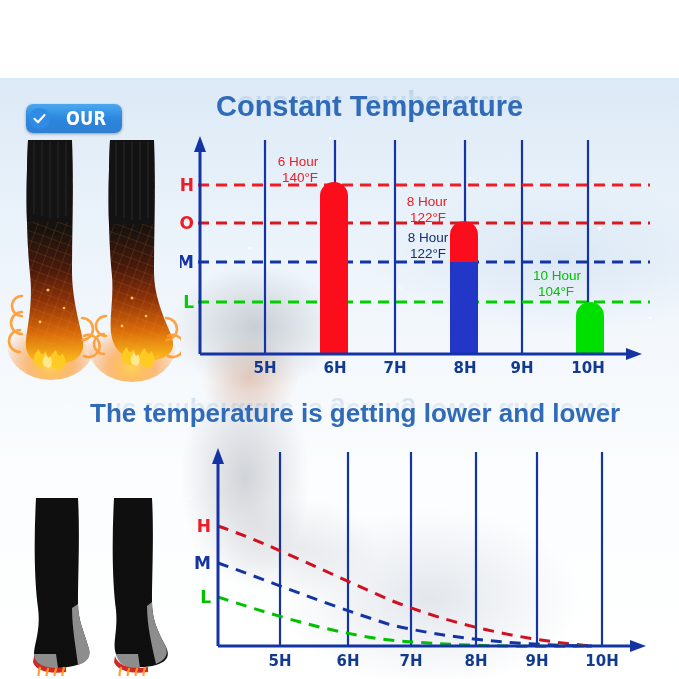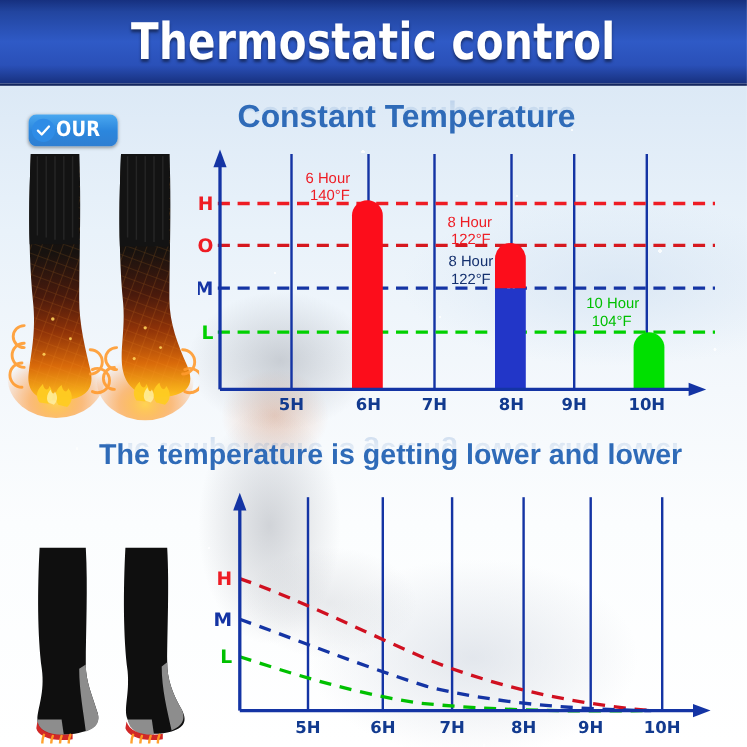--- a/index.html
+++ b/index.html
@@ -58,21 +58,21 @@
     letter-spacing:.4px;
     font-family:"DejaVu Sans", sans-serif;
     transform:scaleX(.80); transform-origin:center;
     white-space:nowrap;
     text-shadow:0 2px 3px rgba(0,0,0,.45);
   }
 
   
   .badge {
     position:absolute; display:flex; align-items:center;
-    border-radius:7px; padding:2px 9px 2px 3px; gap:1px;
+    border-radius:7px; padding:2px 9px 2px 3px; gap:16px;
     z-index:8;
   }
   .badge-our {
     left:26px; top:104px; height:29px;
     background:linear-gradient(180deg,#4aa8f0 0%, #2b86dd 52%, #2f7fd2 100%);
     box-shadow:0 1px 3px rgba(0,0,0,.35);
   }
   .badge-other {
     left:22px; top:449px; height:28px;
     background:#111111;
@@ -130,23 +130,20 @@
   .bar-lab { font-family:"Liberation Sans", sans-serif; font-size:13.5px; }
 </style>
 </head>
 <body>
 
 <div id="page">
 
   <div class="bg"></div>
   <div class="bg-snow"></div>
 
-  <div class="header">
-    <div class="header-title">Thermostatic control</div>
-  </div>
 
   <div class="badge badge-our">
     <span class="badge-circle">
       <svg width="15" height="15" viewBox="0 0 24 24" aria-hidden="true">
         <path d="M4 12.5 L9.5 18 L20 6.5" fill="none" stroke="#ffffff" stroke-width="3.4" stroke-linecap="round" stroke-linejoin="round"></path>
       </svg>
     </span>
     <span class="badge-label">OUR</span>
   </div>
 

